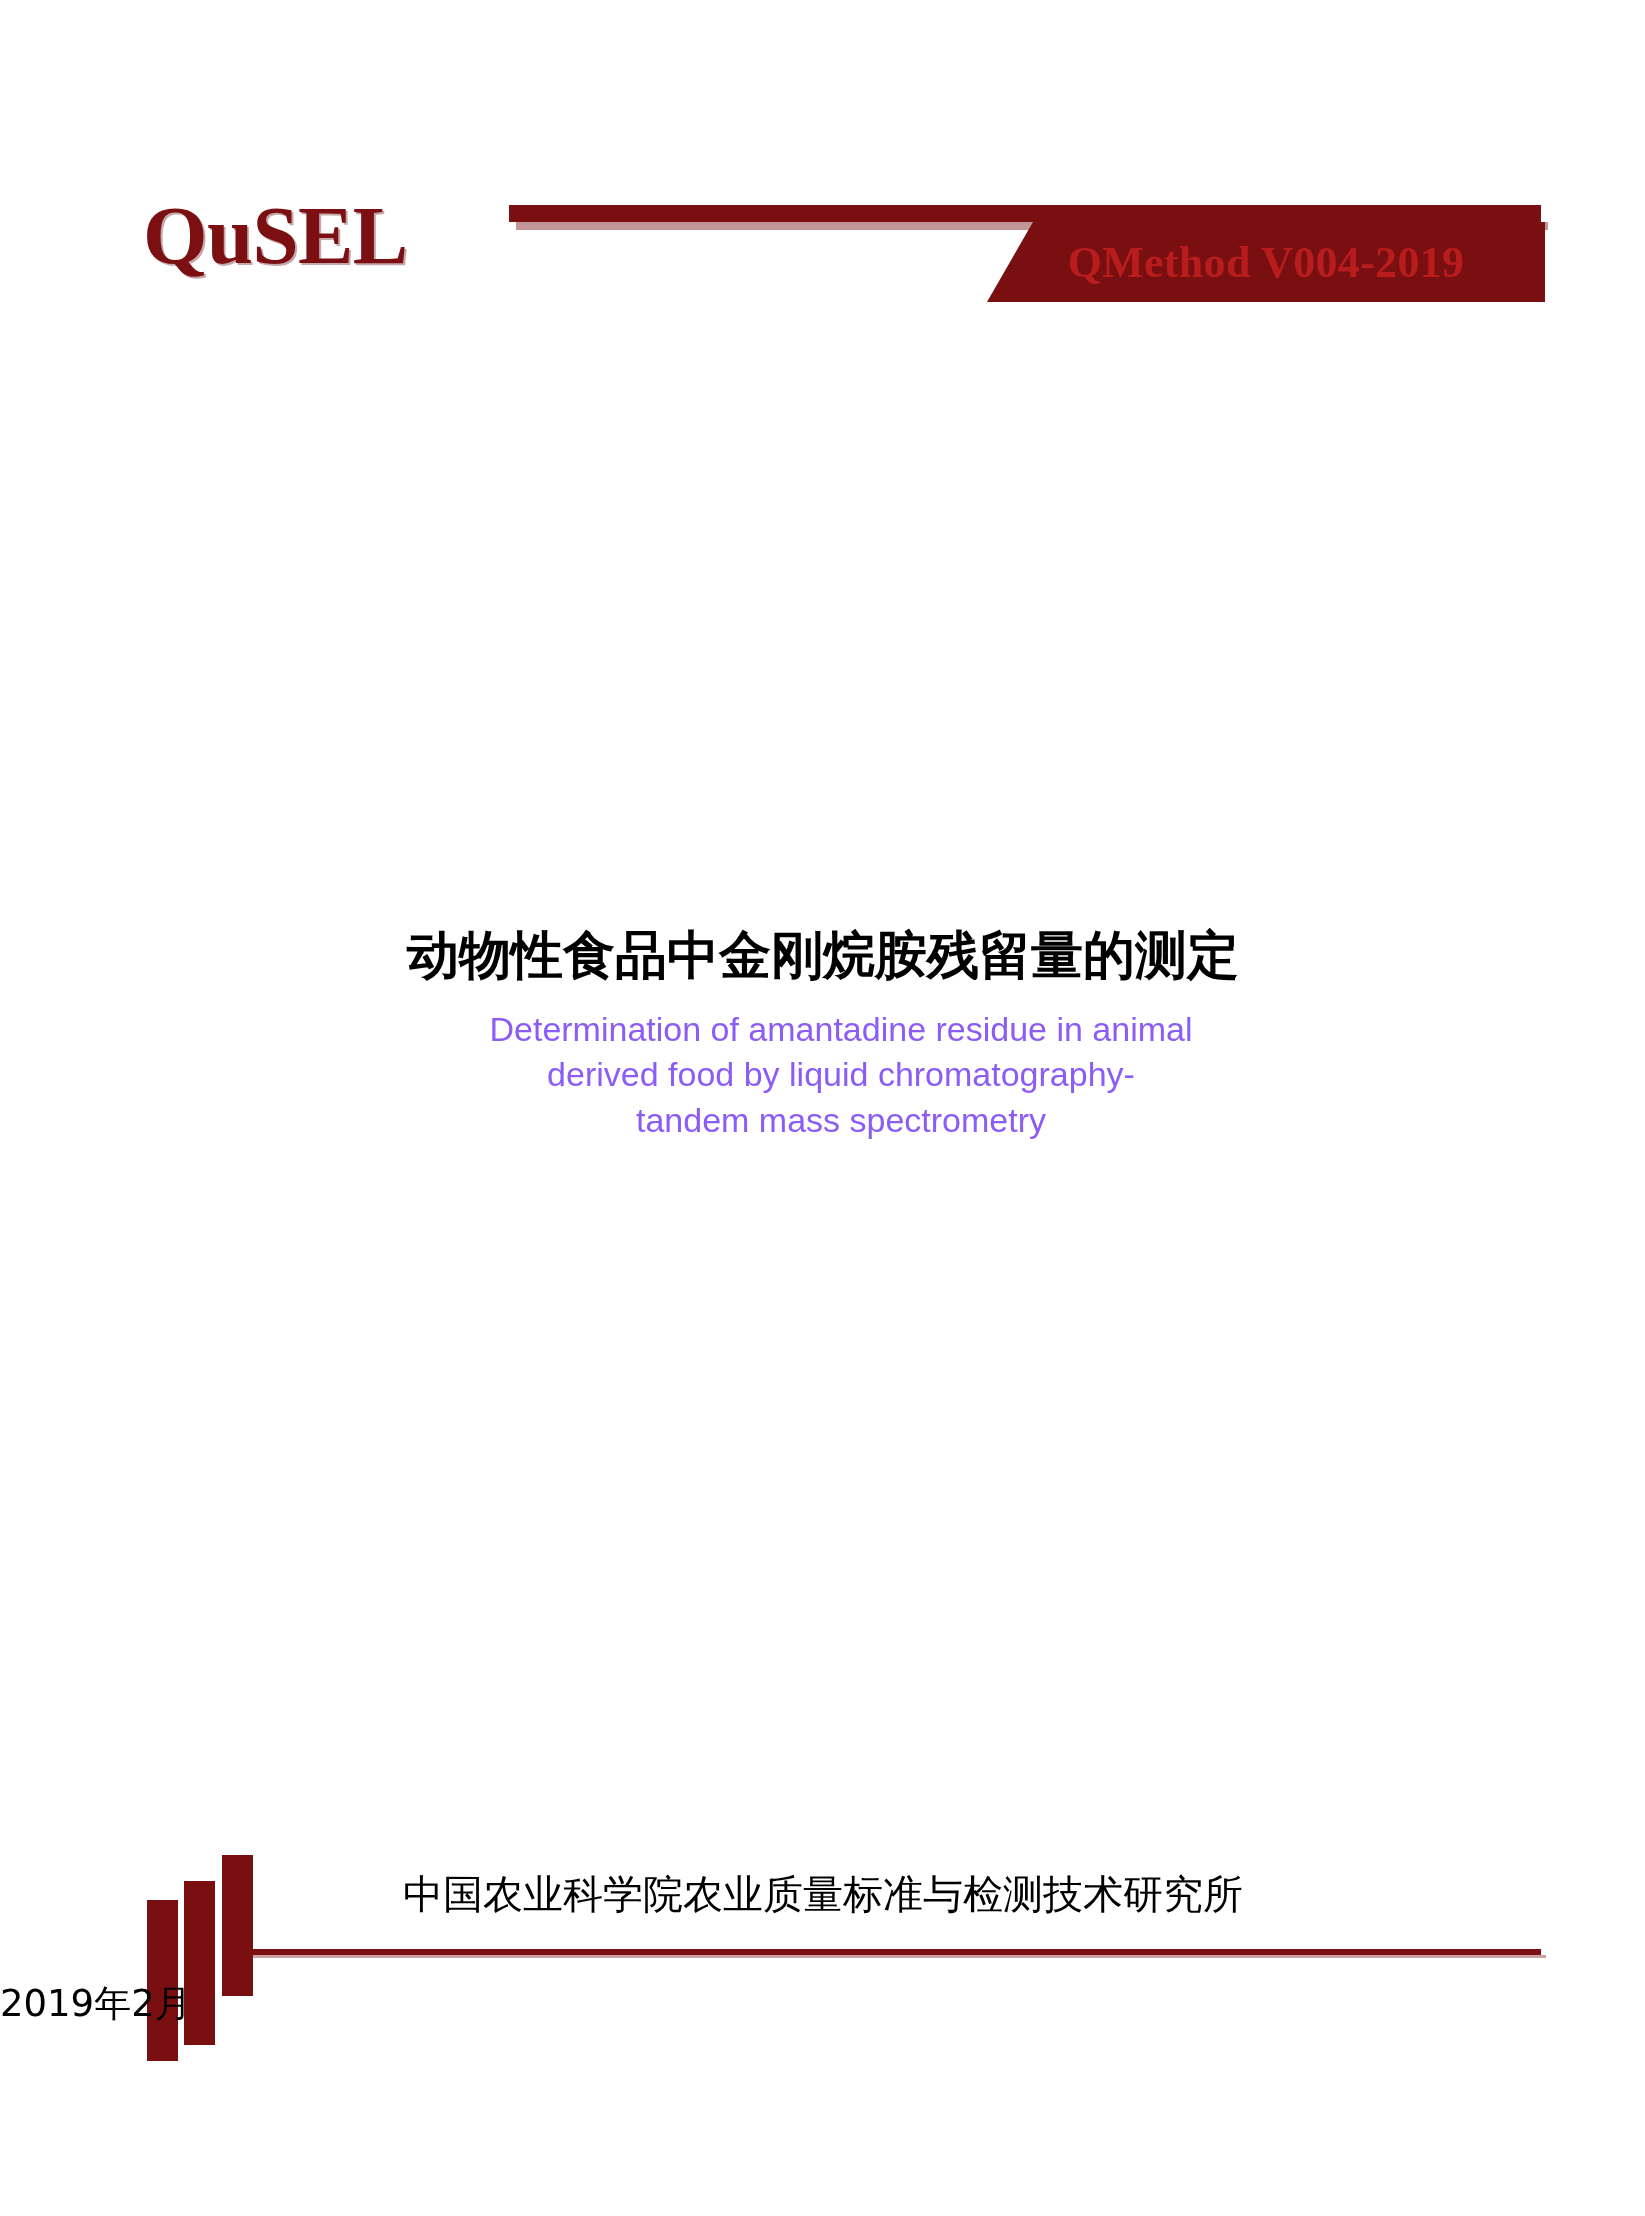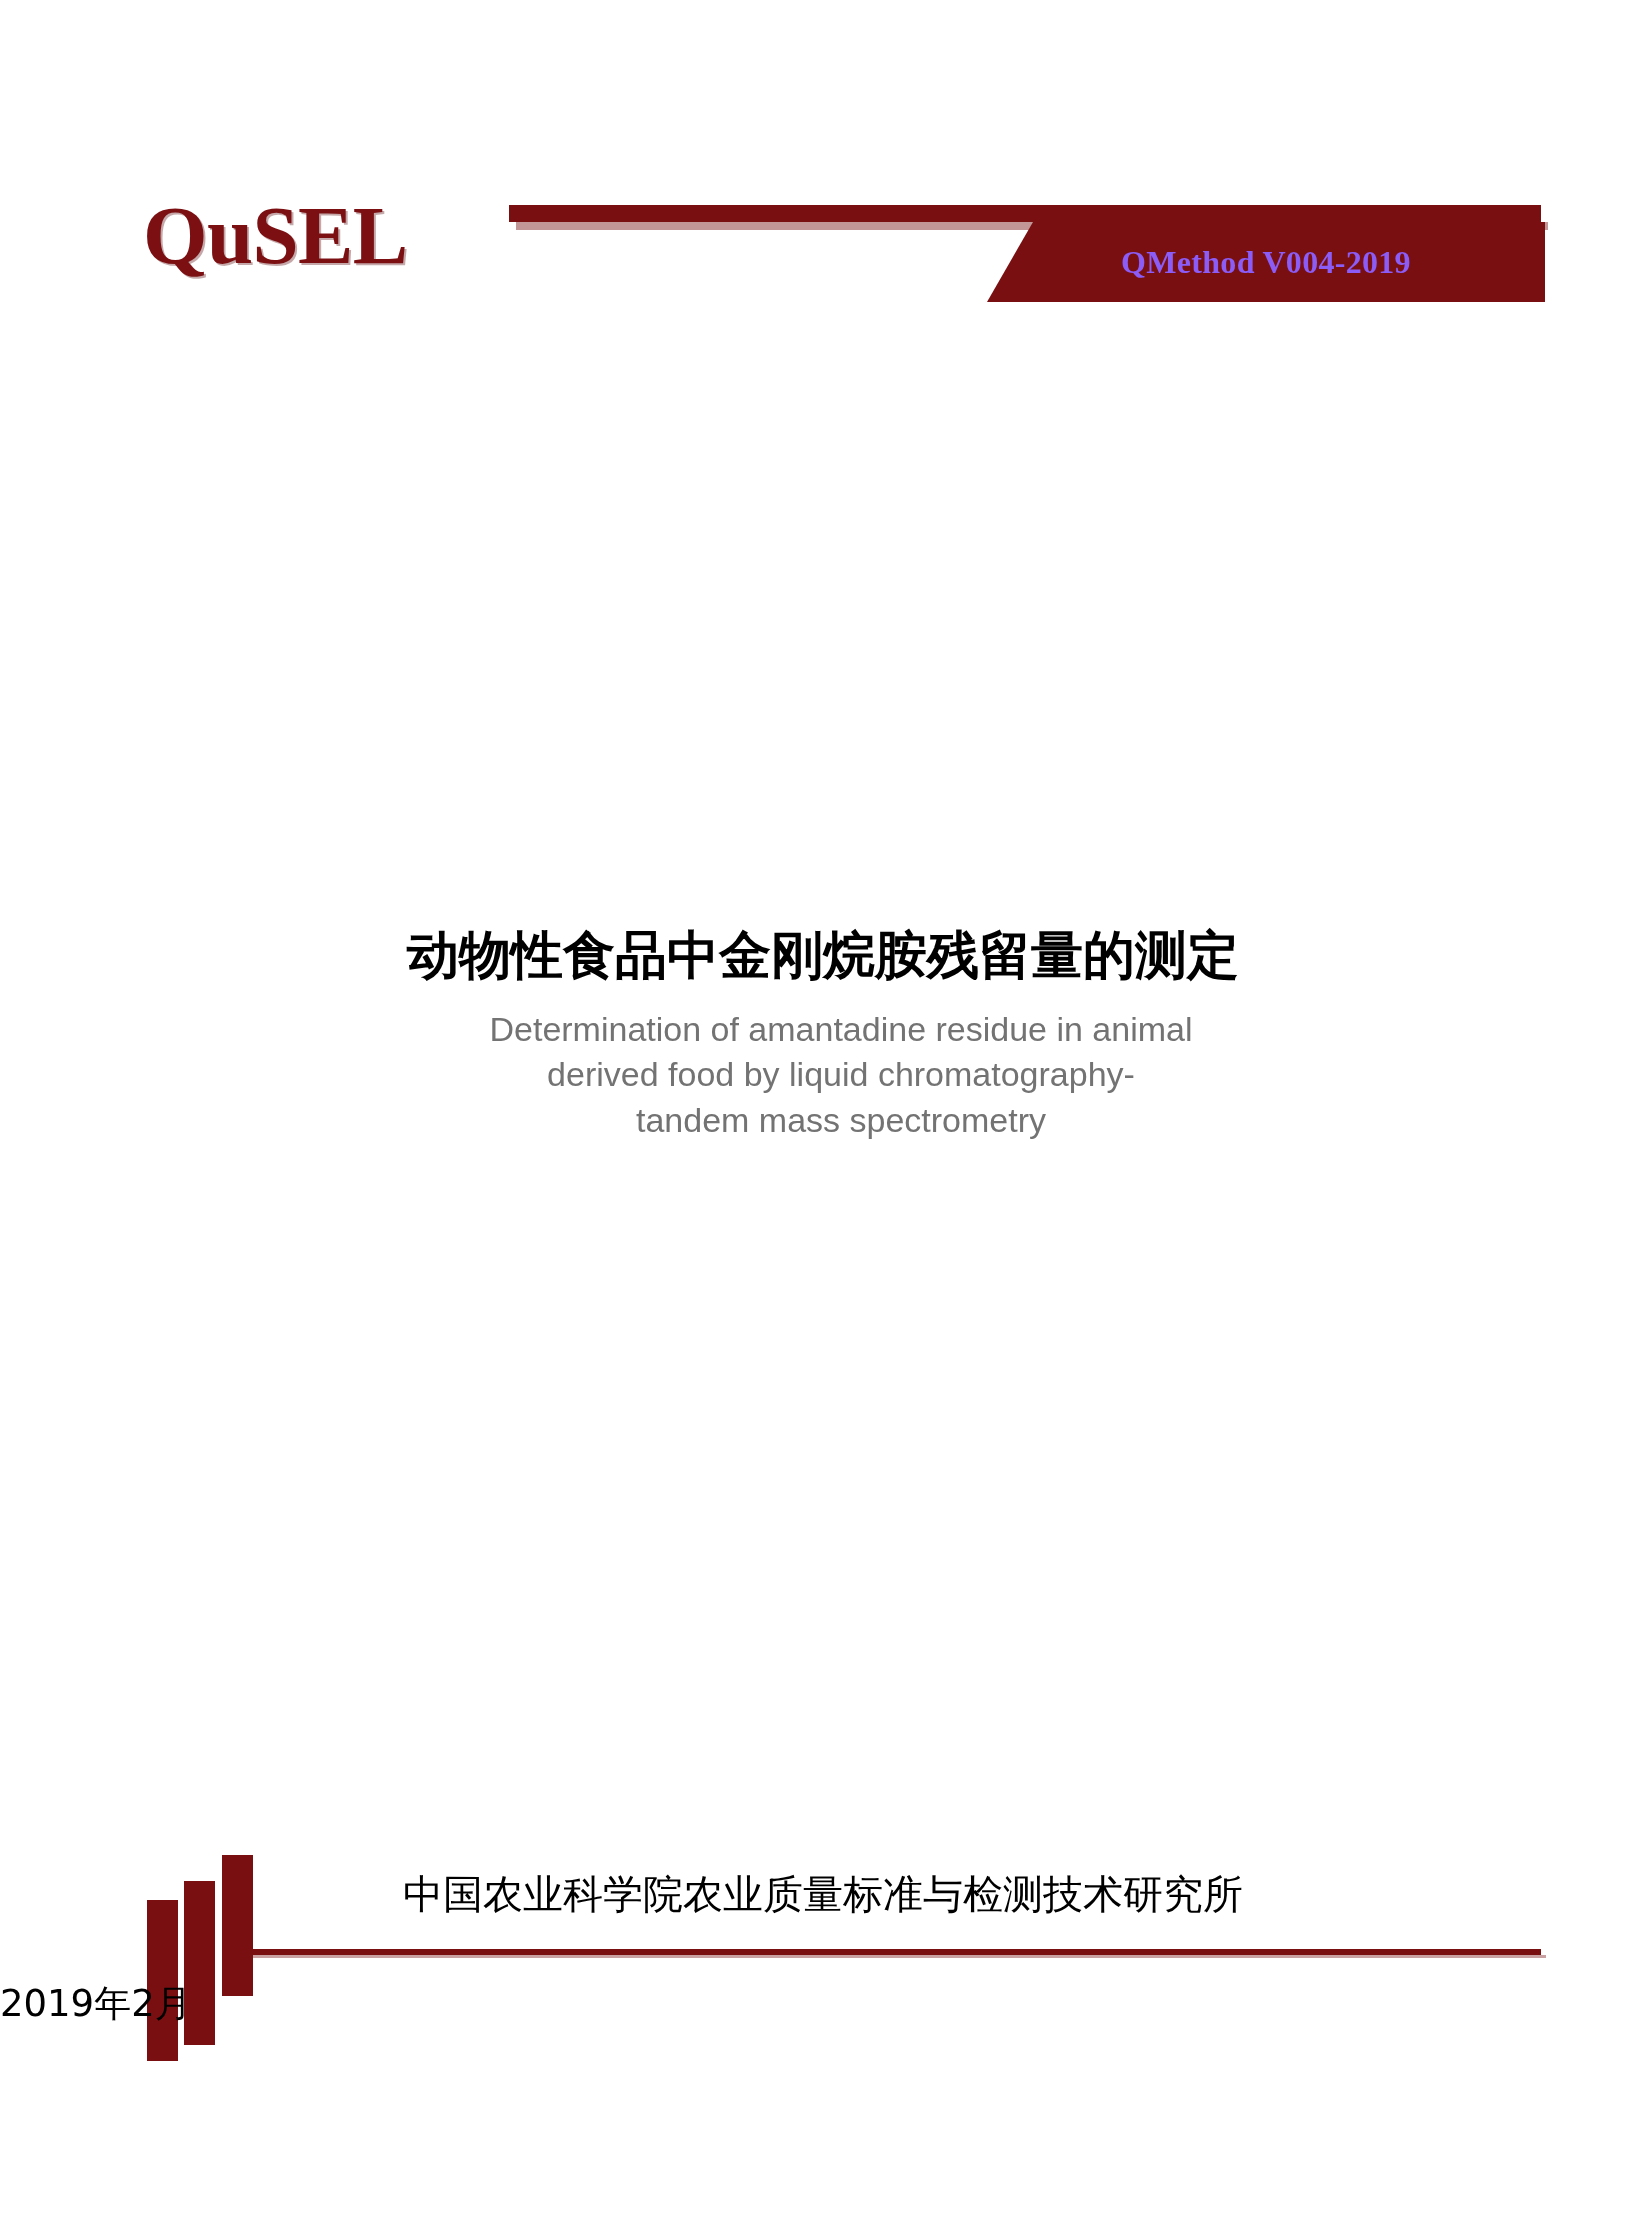--- a/index.html
+++ b/index.html
@@ -83,22 +83,22 @@
     position: absolute;
     left: 987px;
     top: 61px;
     width: 558px;
     height: 80px;
     display: flex;
     align-items: center;
     justify-content: center;
     font-family: "Liberation Serif", serif;
     font-weight: bold;
-    font-size: 32px;
-    color: #8b5cf6;
+    font-size: 44px;
+    color: #b91c1c;
     letter-spacing: 0.3px;
   }
 
   
   .title-block {
     position: absolute;
     left: 0;
     top: 890px;
     width: 1646px;
     text-align: center;
@@ -109,21 +109,21 @@
     font-size: 52px;
     line-height: 1.28;
     color: #000000;
     margin-top: 32px;
   }
   .title-en {
     margin-top: 18px;
     font-family: "Liberation Sans", sans-serif;
     font-size: 34px;
     line-height: 1.35;
-    color: #737373;
+    color: #8b5cf6;
     margin-left: 36px;
   }
   .title-en div { white-space: nowrap; }
 
   
   .footer {
     position: absolute;
     left: 0;
     top: 1836px;
     width: 1564px;

